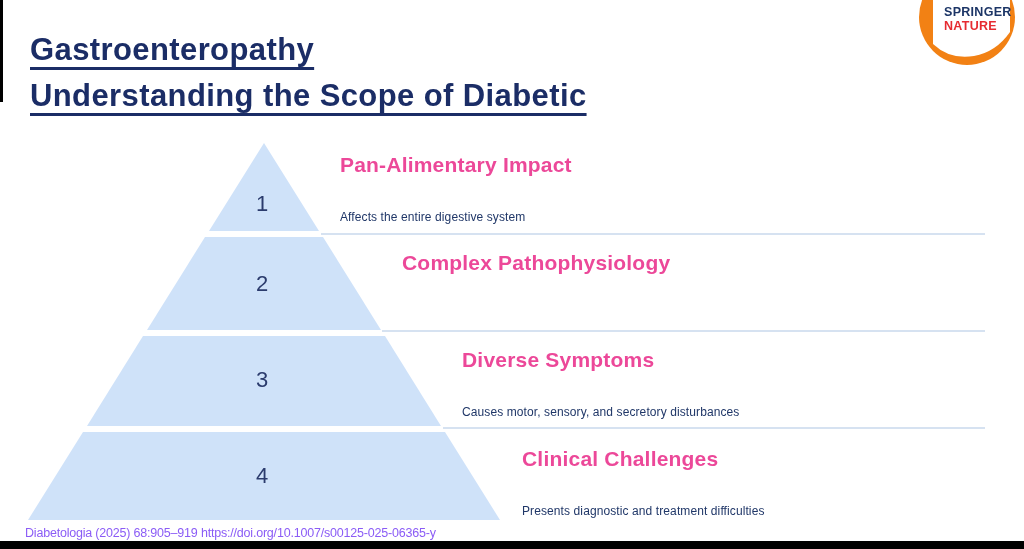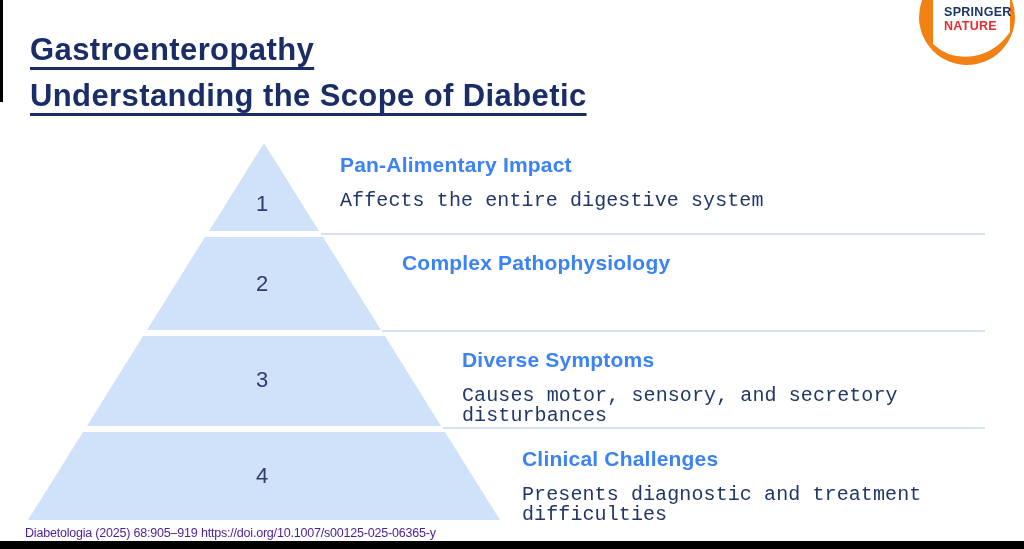--- a/index.html
+++ b/index.html
@@ -51,35 +51,35 @@
   }
   .num-1 { top: 192px; }
   .num-2 { top: 272px; }
   .num-3 { top: 368px; }
   .num-4 { top: 464px; }
 
   
   .level-text { position: absolute; }
   .level-text .heading {
     font-size: 21px; font-weight: 600; line-height: 24px;
-    color: #3b82f6; letter-spacing: 0.2px;
+    color: #ec4899; letter-spacing: 0.2px;
   }
   .level-text .subtitle {
-    margin-top: 14px; font-size: 20px; line-height: 20px;
-    color: #203768; letter-spacing: 0.1px; font-family: Liberation Mono, monospace;
+    margin-top: 30px; font-size: 12px; line-height: 20px;
+    color: #203768; letter-spacing: 0.1px;
   }
   .lt-1 { left: 340px; top: 153px; }
   .lt-2 { left: 402px; top: 251px; text-align: right; }
   .lt-3 { left: 462px; top: 348px; }
   .lt-4 { left: 522px; top: 447px; }
 
   
   .citation {
     position: absolute; left: 25px; top: 526px;
-    font-size: 12.5px; color: #4c1d95; letter-spacing: -0.2px;
+    font-size: 12.5px; color: #8b5cf6; letter-spacing: -0.2px;
   }
 </style>
 </head>
 <body>
 
 <div id="slide">
 
   <div class="left-black-strip"></div>
 
   <h1 class="title">

